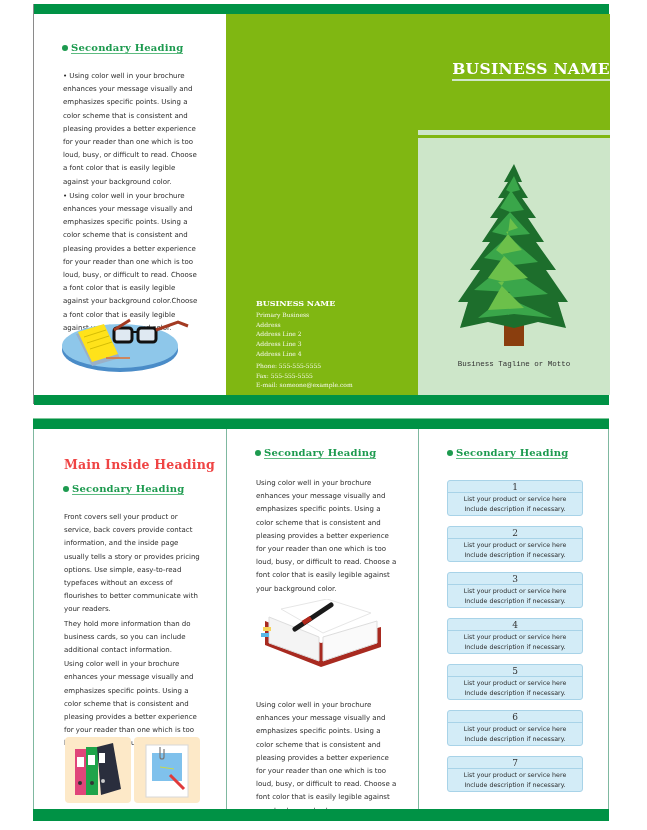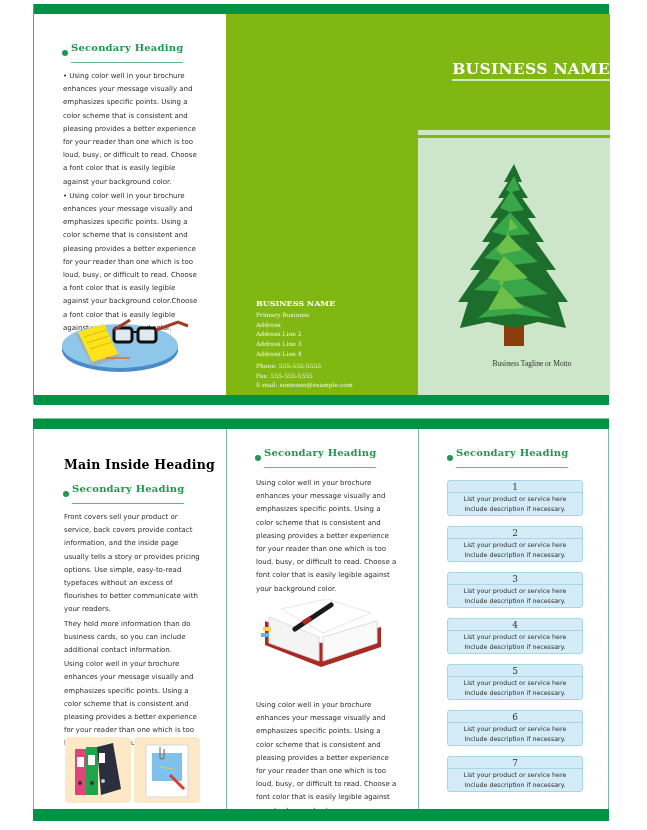--- a/index.html
+++ b/index.html
@@ -18,49 +18,49 @@
 
   .col { position: absolute; }
 
   
   .outer-left { left: 0; top: 10px; width: 192px; height: 381px; background: #fff; }
   .outer-mid  { left: 192px; top: 10px; width: 192px; height: 381px; background: #80b712; }
   .outer-right{ left: 384px; top: 10px; width: 192px; height: 381px; background: #80b712; }
 
   .sec-heading { position: absolute; display: flex; align-items: center; font-family: "DejaVu Serif", serif; font-weight: bold; font-size: 10px; color: #1d9a4f; }
   .sec-heading .dot { width: 6px; height: 6px; border-radius: 50%; background: #1d9a4f; margin-right: 3px; }
-  .sec-heading .txt { border-bottom: 1px solid #5dbb80; padding-bottom: 9px; letter-spacing: 0.2px; }
+  .sec-heading .txt { border-bottom: 1px solid #5dbb80; padding-bottom: 0; letter-spacing: 0.2px; }
 
   .body-text { position: absolute; font-size: 7px; line-height: 13.2px; color: #2d2d2d; }
   .body-text p { margin: 0 0 1px 0; }
 
   .glasses-img { position: absolute; left: 24px; top: 308px; width: 140px; height: 64px; }
 
   .cover-title { position: absolute; left: 410px; top: 55px; width: 174px; text-align: center; font-family: "DejaVu Serif", serif; font-weight: bold; font-size: 15.5px; color: #ffffff; letter-spacing: 0.3px; }
   .cover-title span { border-bottom: 2px solid #cfe6c8; padding-bottom: 1px; }
 
   .cover-strip { position: absolute; left: 384px; top: 126px; width: 192px; height: 5px; background: #cde6c9; }
   .cover-panel { position: absolute; left: 384px; top: 134px; width: 192px; height: 257px; background: #cde6c9; }
 
   .tree { position: absolute; left: 414px; top: 158px; width: 130px; height: 190px; }
 
-  .tagline { position: absolute; left: 384px; top: 354px; width: 228px; text-align: center; font-family: Liberation Serif, serif; font-size: 7.5px; line-height: 12px; color: #333; }
+  .tagline { position: absolute; left: 384px; top: 354px; width: 192px; text-align: center; font-family: Liberation Mono, monospace; font-size: 7.5px; line-height: 12px; color: #333; }
   .tagline .tel { font-weight: bold; }
 
   .contact { position: absolute; left: 222px; top: 295px; font-family: "DejaVu Serif", serif; color: #f3f8e6; font-size: 6px; line-height: 9.8px; }
   .contact .bn { font-weight: bold; font-size: 8px; color: #fff; margin-bottom: 1px; }
   .contact .gap { height: 2px; }
 
   
   .inner-col { position: absolute; top: 11px; height: 380px; border-left: 1px solid #7fb8a0; }
   .inner-c1 { left: 0; width: 193px; }
   .inner-c2 { left: 193px; width: 192px; }
   .inner-c3 { left: 385px; width: 191px; border-right: 1px solid #7fb8a0; }
 
-  .main-heading { position: absolute; left: 30px; top: 28px; font-family: "DejaVu Serif", serif; font-weight: bold; font-size: 12.5px; color: #000000; letter-spacing: 0.2px; }
+  .main-heading { position: absolute; left: 30px; top: 28px; font-family: "DejaVu Serif", serif; font-weight: bold; font-size: 12.5px; color: #ef4444; letter-spacing: 0.2px; }
 
   .binders { position: absolute; left: 31px; top: 308px; width: 66px; height: 66px; background: #fde9c8; border-radius: 4px; }
   .memo { position: absolute; left: 100px; top: 308px; width: 66px; height: 66px; background: #fde9c8; border-radius: 4px; }
 
   .book { position: absolute; left: 24px; top: 170px; width: 140px; height: 70px; }
 
   .svc { position: absolute; left: 28px; width: 136px; height: 36px; background: #d3ecf7; border: 1px solid #a8d3e8; border-radius: 3px; }
   .svc .num { height: 12px; border-bottom: 1px solid #a8d3e8; text-align: center; font-family: "DejaVu Serif", serif; font-size: 9px; line-height: 12px; color: #333; }
   .svc .desc { text-align: center; font-size: 6.3px; line-height: 10px; color: #2d2d2d; padding-top: 1px; }
 </style>

